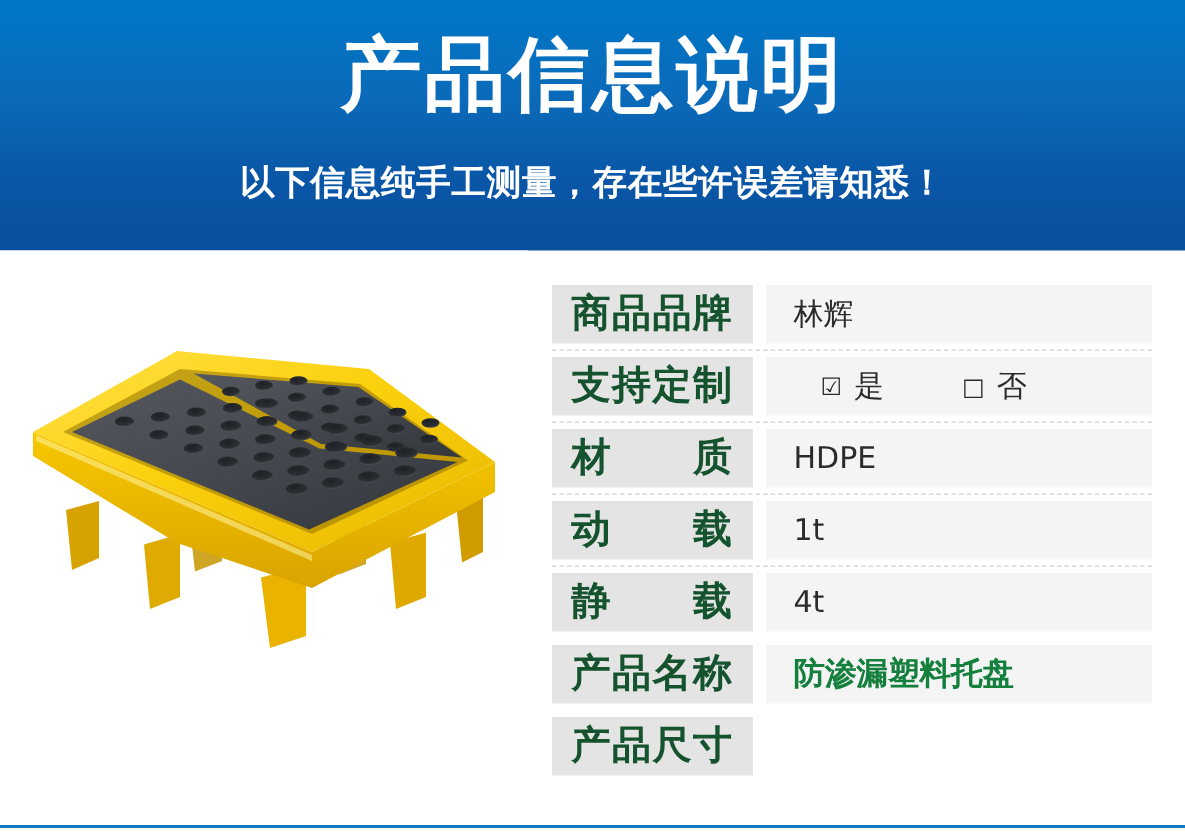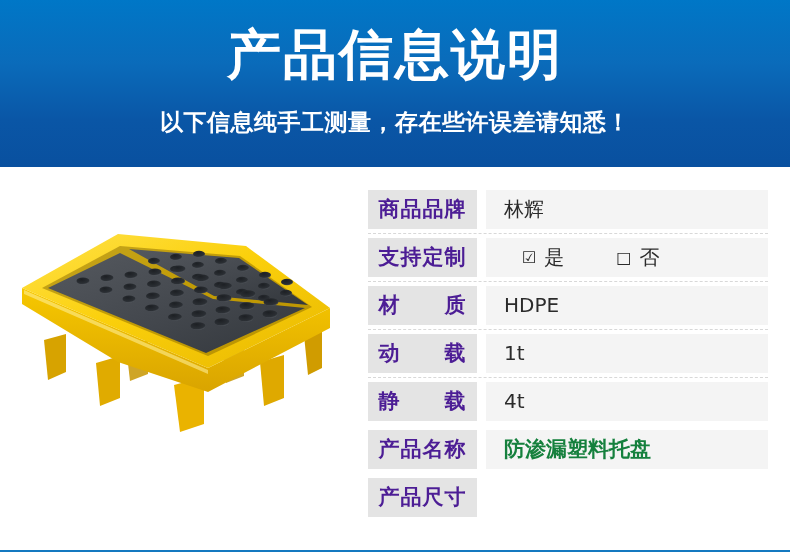--- a/index.html
+++ b/index.html
@@ -30,20 +30,21 @@
     left: 0;
     top: 24px;
     width: 790px;
     text-align: center;
     color: #ffffff;
     font-size: 54px;
     line-height: 62px;
     font-weight: bold;
     letter-spacing: 2px;
     white-space: nowrap;
+    font-family: Liberation Mono, monospace;
   }
   .header-subtitle {
     position: absolute;
     left: 0;
     top: 106px;
     width: 790px;
     text-align: center;
     color: #ffffff;
     font-size: 23px;
     line-height: 32px;
@@ -87,24 +88,24 @@
   .spec-row.divided::after {
     content: "";
     position: absolute;
     left: 0;
     right: 0;
     bottom: -5px;
     height: 0;
     border-top: 1px dashed #d8d8d8;
   }
   .spec-label {
-    width: 109px;
+    width: 134px;
     background: #e4e4e4;
-    color: #4c1d95;
-    font-size: 21px;
+    color: #14532d;
+    font-size: 26px;
     line-height: 39px;
     font-weight: bold;
     text-align: center;
     white-space: pre;
     letter-spacing: 1px;
     box-sizing: border-box;
   }
   .spec-gap { width: 9px; }
   .spec-value {
     flex: 1;

